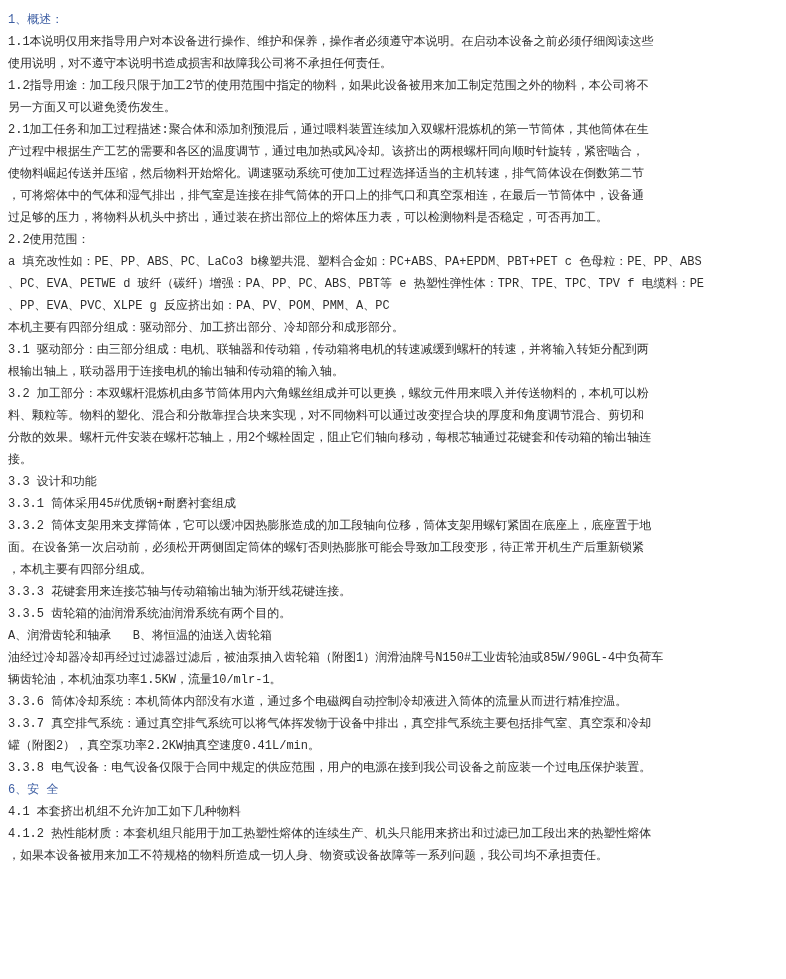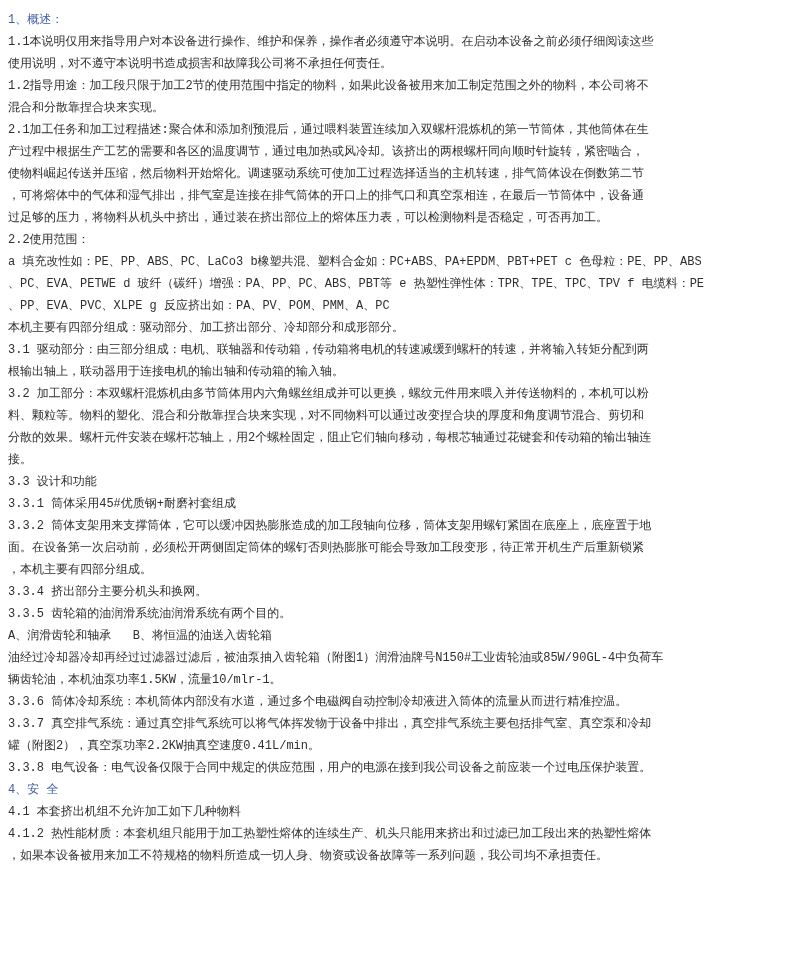--- a/index.html
+++ b/index.html
@@ -32,21 +32,21 @@
   }
 </style>
 </head>
 <body>
 
 <div class="doc" id="doc">
     <div class="line heading">1、概述：</div>
     <div class="line">1.1本说明仅用来指导用户对本设备进行操作、维护和保养，操作者必须遵守本说明。在启动本设备之前必须仔细阅读这些</div>
     <div class="line">使用说明，对不遵守本说明书造成损害和故障我公司将不承担任何责任。</div>
     <div class="line">1.2指导用途：加工段只限于加工2节的使用范围中指定的物料，如果此设备被用来加工制定范围之外的物料，本公司将不</div>
-    <div class="line">混合和分散靠捏合块来实现。</div>
+    <div class="line">另一方面又可以避免烫伤发生。</div>
     <div class="line">2.1加工任务和加工过程描述:聚合体和添加剂预混后，通过喂料装置连续加入双螺杆混炼机的第一节筒体，其他筒体在生</div>
     <div class="line">产过程中根据生产工艺的需要和各区的温度调节，通过电加热或风冷却。该挤出的两根螺杆同向顺时针旋转，紧密啮合，</div>
     <div class="line">使物料崛起传送并压缩，然后物料开始熔化。调速驱动系统可使加工过程选择适当的主机转速，排气筒体设在倒数第二节</div>
     <div class="line">，可将熔体中的气体和湿气排出，排气室是连接在排气筒体的开口上的排气口和真空泵相连，在最后一节筒体中，设备通</div>
     <div class="line">过足够的压力，将物料从机头中挤出，通过装在挤出部位上的熔体压力表，可以检测物料是否稳定，可否再加工。</div>
     <div class="line">2.2使用范围：</div>
     <div class="line">a 填充改性如：PE、PP、ABS、PC、LaCo3 b橡塑共混、塑料合金如：PC+ABS、PA+EPDM、PBT+PET c 色母粒：PE、PP、ABS</div>
     <div class="line">、PC、EVA、PETWE d 玻纤（碳纤）增强：PA、PP、PC、ABS、PBT等 e 热塑性弹性体：TPR、TPE、TPC、TPV f 电缆料：PE</div>
     <div class="line">、PP、EVA、PVC、XLPE g 反应挤出如：PA、PV、POM、PMM、A、PC</div>
     <div class="line">本机主要有四部分组成：驱动部分、加工挤出部分、冷却部分和成形部分。</div>
@@ -54,26 +54,26 @@
     <div class="line">根输出轴上，联动器用于连接电机的输出轴和传动箱的输入轴。</div>
     <div class="line">3.2 加工部分：本双螺杆混炼机由多节筒体用内六角螺丝组成并可以更换，螺纹元件用来喂入并传送物料的，本机可以粉</div>
     <div class="line">料、颗粒等。物料的塑化、混合和分散靠捏合块来实现，对不同物料可以通过改变捏合块的厚度和角度调节混合、剪切和</div>
     <div class="line">分散的效果。螺杆元件安装在螺杆芯轴上，用2个螺栓固定，阻止它们轴向移动，每根芯轴通过花键套和传动箱的输出轴连</div>
     <div class="line">接。</div>
     <div class="line">3.3 设计和功能</div>
     <div class="line">3.3.1 筒体采用45#优质钢+耐磨衬套组成</div>
     <div class="line">3.3.2 筒体支架用来支撑筒体，它可以缓冲因热膨胀造成的加工段轴向位移，筒体支架用螺钉紧固在底座上，底座置于地</div>
     <div class="line">面。在设备第一次启动前，必须松开两侧固定筒体的螺钉否则热膨胀可能会导致加工段变形，待正常开机生产后重新锁紧</div>
     <div class="line">，本机主要有四部分组成。</div>
-    <div class="line">3.3.4 挤出部分主要分机头和换网。</div>
+    <div class="line">3.3.3 花键套用来连接芯轴与传动箱输出轴为渐开线花键连接。</div>
     <div class="line">3.3.5 齿轮箱的油润滑系统油润滑系统有两个目的。</div>
     <div class="line">A、润滑齿轮和轴承   B、将恒温的油送入齿轮箱</div>
     <div class="line">油经过冷却器冷却再经过过滤器过滤后，被油泵抽入齿轮箱（附图1）润滑油牌号N150#工业齿轮油或85W/90GL-4中负荷车</div>
     <div class="line">辆齿轮油，本机油泵功率1.5KW，流量10/mlr-1。</div>
     <div class="line">3.3.6 筒体冷却系统：本机筒体内部没有水道，通过多个电磁阀自动控制冷却液进入筒体的流量从而进行精准控温。</div>
     <div class="line">3.3.7 真空排气系统：通过真空排气系统可以将气体挥发物于设备中排出，真空排气系统主要包括排气室、真空泵和冷却</div>
     <div class="line">罐（附图2），真空泵功率2.2KW抽真空速度0.41L/min。</div>
     <div class="line">3.3.8 电气设备：电气设备仅限于合同中规定的供应范围，用户的电源在接到我公司设备之前应装一个过电压保护装置。</div>
-    <div class="line heading">4、安 全</div>
+    <div class="line heading">6、安 全</div>
     <div class="line">4.1 本套挤出机组不允许加工如下几种物料</div>
     <div class="line">4.1.2 热性能材质：本套机组只能用于加工热塑性熔体的连续生产、机头只能用来挤出和过滤已加工段出来的热塑性熔体</div>
     <div class="line">，如果本设备被用来加工不符规格的物料所造成一切人身、物资或设备故障等一系列问题，我公司均不承担责任。</div>
   </div>
 
 </body></html>

